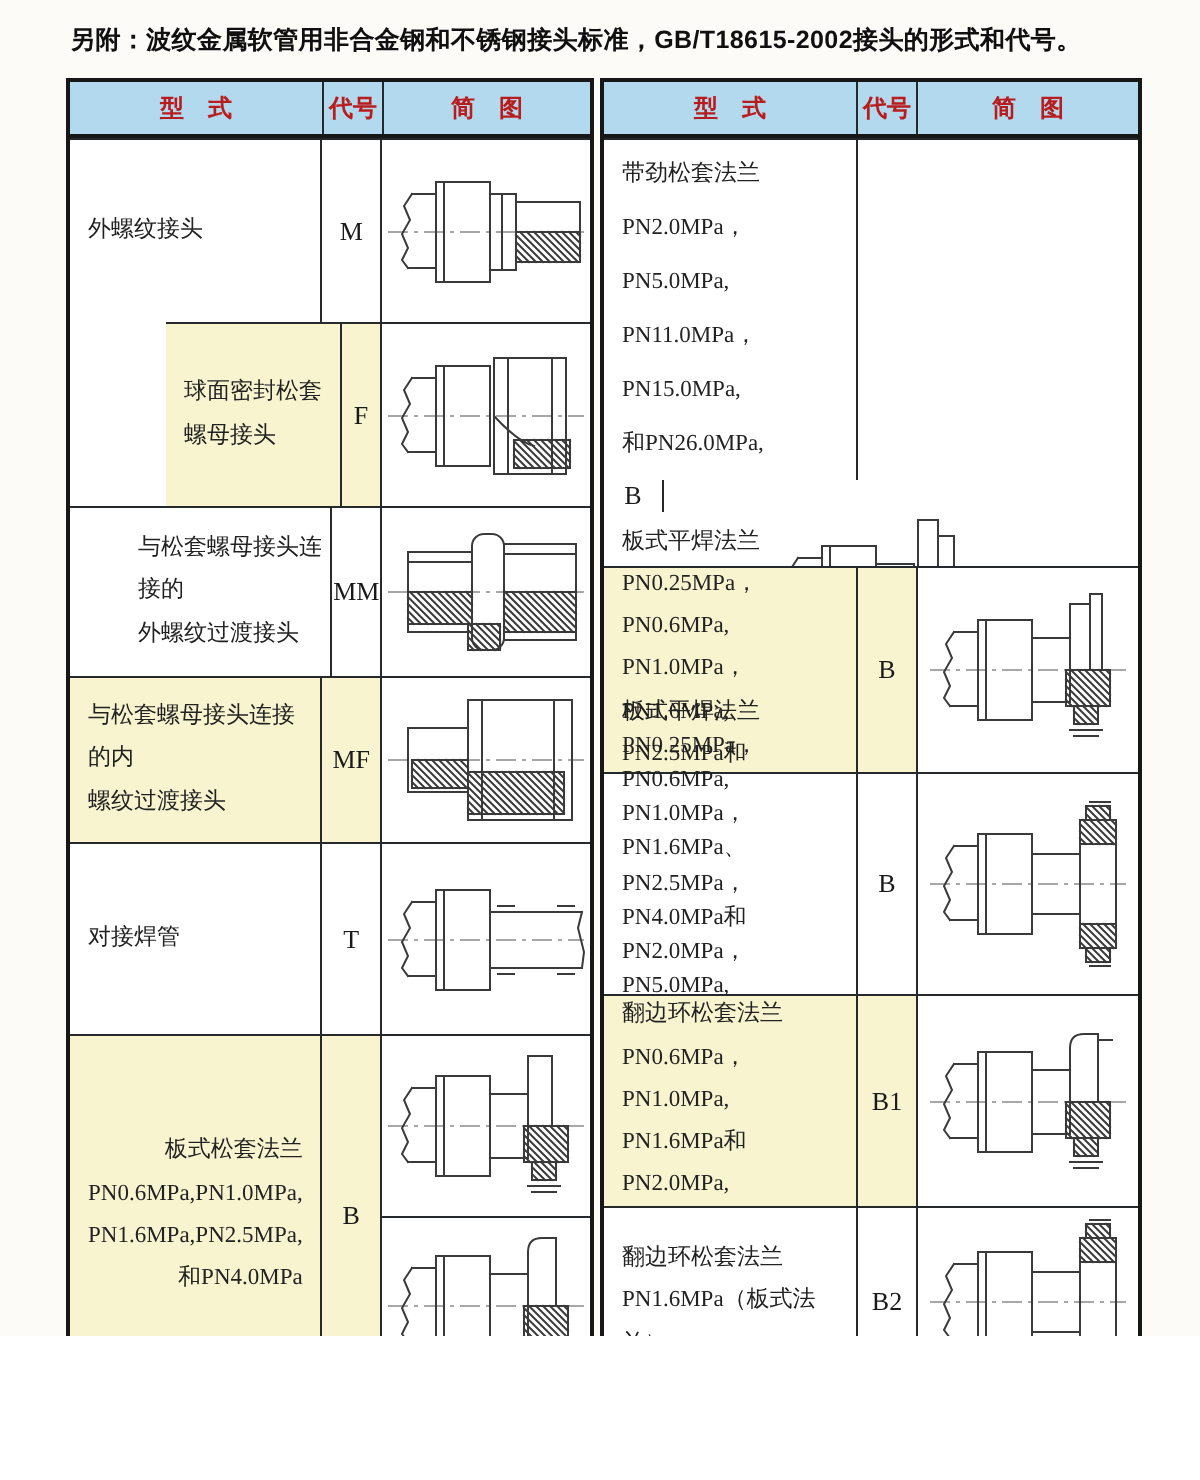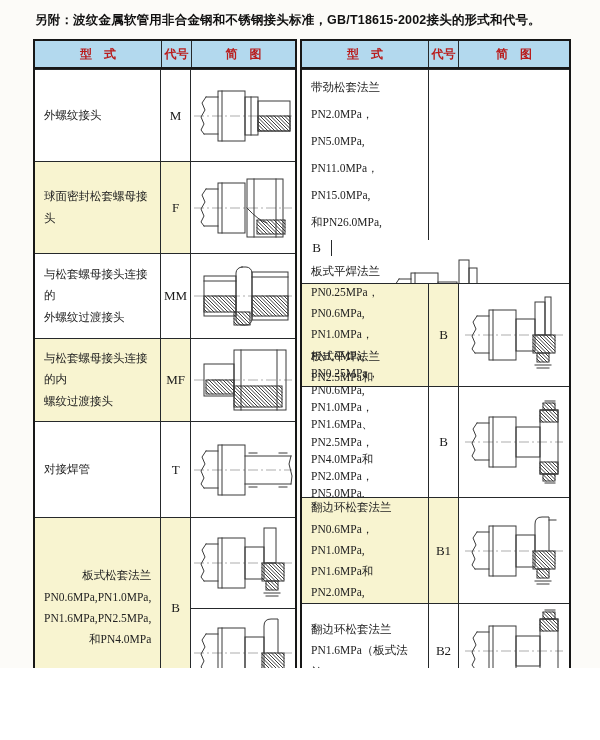--- a/index.html
+++ b/index.html
@@ -72,21 +72,21 @@
                   <line x1="83" y1="42" x2="98" y2="57"></line>
                   <line x1="86.5" y1="42" x2="99" y2="54.5"></line>
                   <line x1="90" y1="42" x2="99" y2="51"></line>
                   <line x1="93.5" y1="42" x2="99" y2="47.5"></line>
                   <line x1="97" y1="42" x2="99" y2="44"></line>
                 </g>
               </svg>
             </div>
           </div>
         </div>
-        <div class="row hl" style="height: 92px;">
+        <div class="row hl" style="height: 92px; margin-left: 48px;">
           <div class="cell c-type">球面密封松套螺母接头</div>
           <div class="cell c-code">F</div>
           <div class="cell c-diag">
             <div class="sub">
               <svg class="diag" viewBox="0 0 104 84" width="104" height="84">
                 <line x1="3" y1="42" x2="101" y2="42" stroke="#8a8a8a" stroke-width="0.7" stroke-dasharray="10 3 2 3"></line>
                 <g stroke="#3a3a3a" stroke-width="1" fill="none" stroke-linecap="square">
                   <polyline points="15,23 11,29 14,36 10,43 13,50 10,56 13,60" fill="none"></polyline>
                   <line x1="15" y1="23" x2="27" y2="23"></line>
                   <line x1="13" y1="60" x2="27" y2="60"></line>
@@ -107,21 +107,21 @@
                   <line x1="79.5" y1="54" x2="93.5" y2="68"></line>
                   <line x1="83" y1="54" x2="94" y2="65"></line>
                   <line x1="86.5" y1="54" x2="94" y2="61.5"></line>
                   <line x1="90" y1="54" x2="94" y2="58"></line>
                   <line x1="93.5" y1="54" x2="94" y2="54.5"></line>
                 </g>
               </svg>
             </div>
           </div>
         </div>
-        <div class="row" style="height: 85px;">
+        <div class="row" style="height: 85px; padding-left: 25px;">
           <div class="cell c-type">与松套螺母接头连接的
 外螺纹过渡接头</div>
           <div class="cell c-code">MM</div>
           <div class="cell c-diag">
             <div class="sub">
               <svg class="diag" viewBox="0 0 104 84" width="104" height="84">
                 <line x1="3" y1="42" x2="101" y2="42" stroke="#8a8a8a" stroke-width="0.7" stroke-dasharray="10 3 2 3"></line>
                 <g stroke="#3a3a3a" stroke-width="1" fill="none" stroke-linecap="square">
                   <rect x="13" y="22" width="32" height="40"></rect>
                   <line x1="13" y1="27" x2="45" y2="27"></line>

